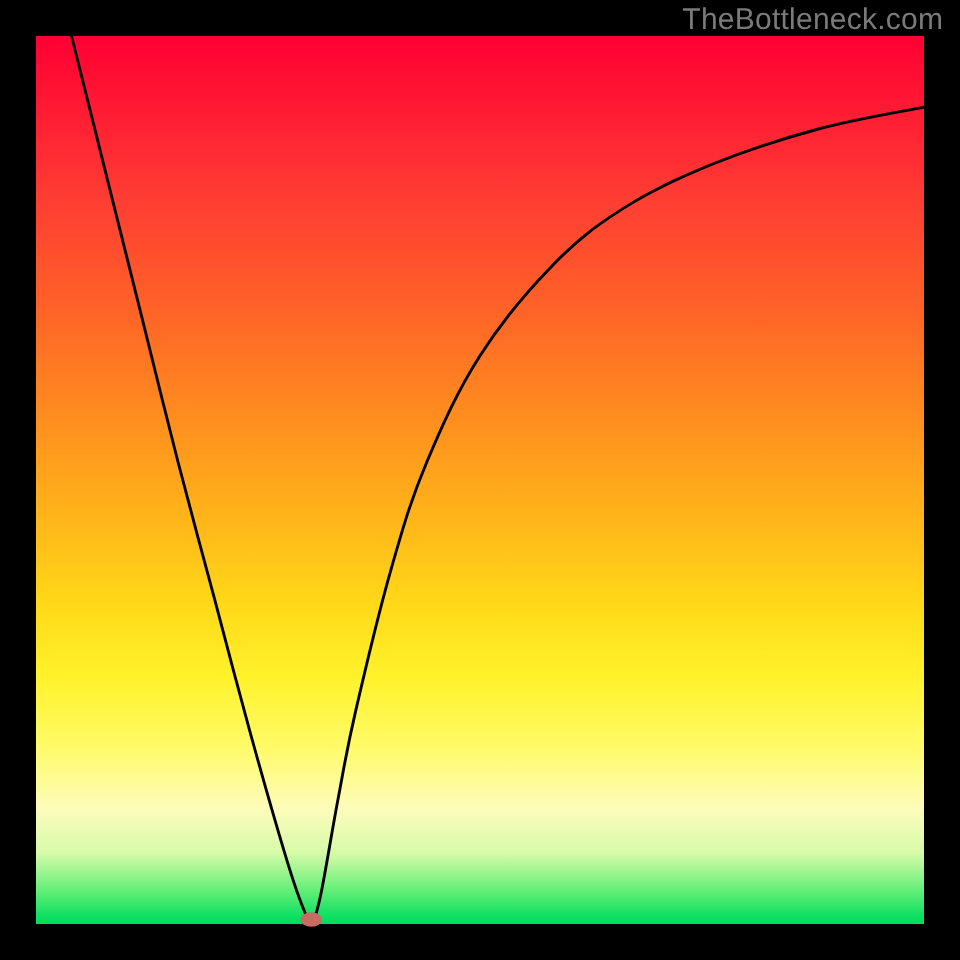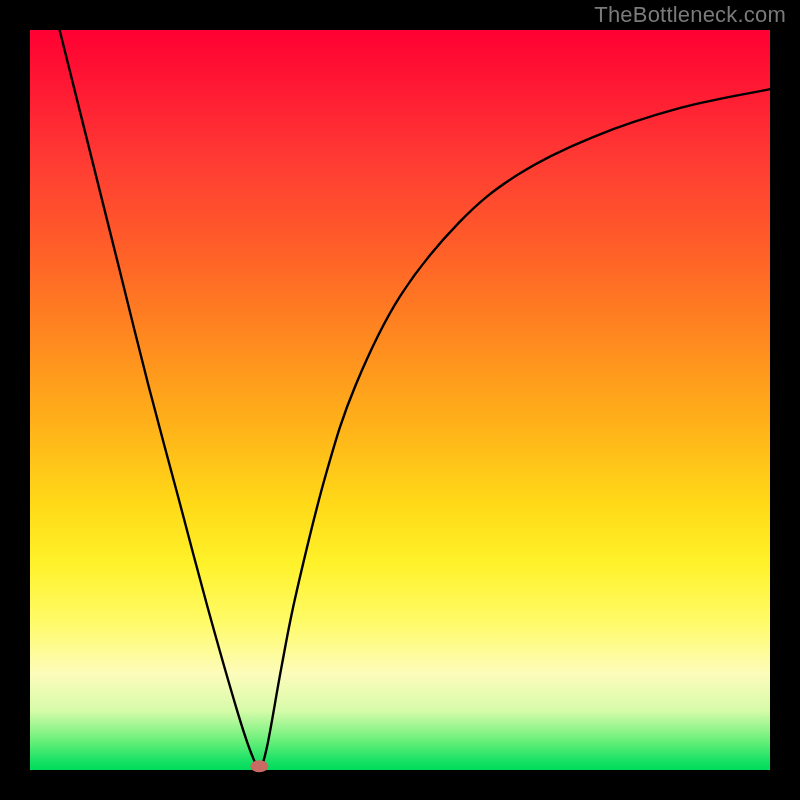--- a/index.html
+++ b/index.html
@@ -15,21 +15,21 @@
     position: relative;
     width: 800px;
     height: 800px;
     background: #000;
   }
   .watermark {
     position: absolute;
     top: 2px;
     right: 14px;
     color: #7a7a7a;
-    font-size: 22px;
+    font-size: 25px;
     font-weight: 500;
     letter-spacing: 0.2px;
     user-select: none;
   }
   .plot {
     position: absolute;
     left: 30px;
     top: 30px;
     width: 740px;
     height: 740px;

